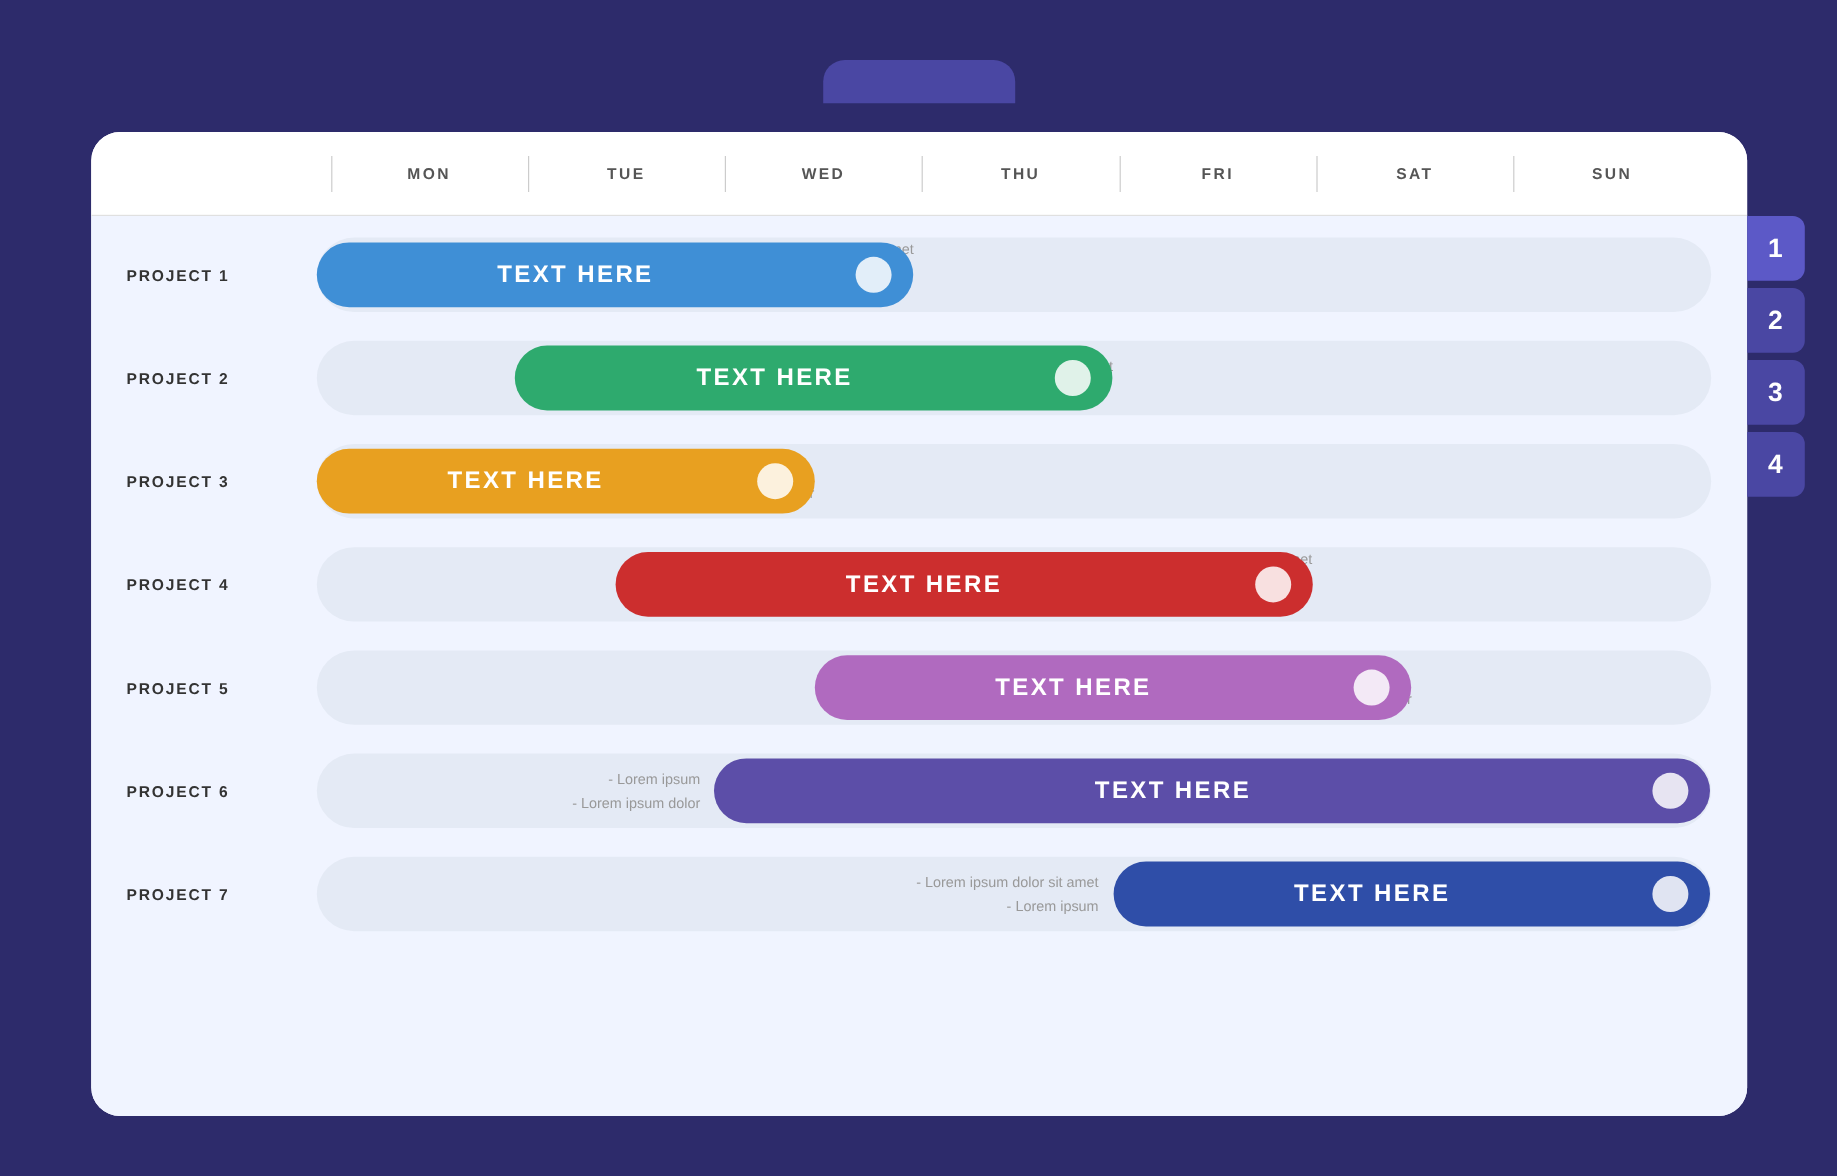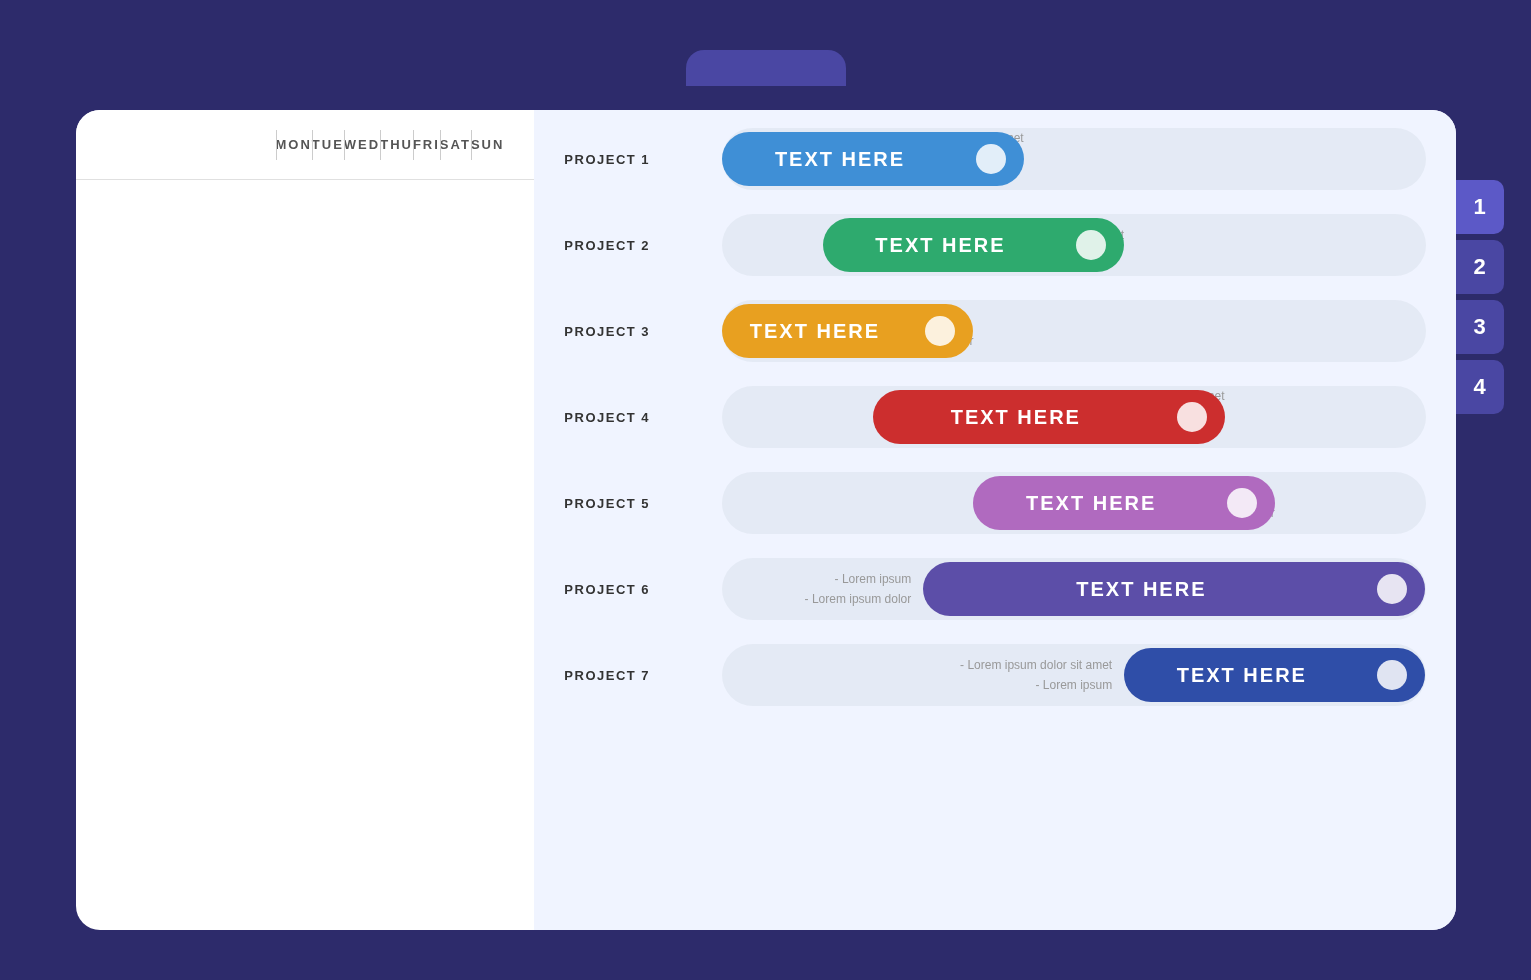--- a/index.html
+++ b/index.html
@@ -46,20 +46,21 @@
     .main-card {
       position: absolute;
       top: 60px;
       left: 0;
       right: 0;
       bottom: 0;
       background: #ffffff;
       border-radius: 24px;
       overflow: hidden;
       display: flex;
+      flex-direction: column;
     }
 
     
     .side-tabs {
       position: absolute;
       right: -48px;
       top: 130px;
       display: flex;
       flex-direction: column;
       gap: 6px;

